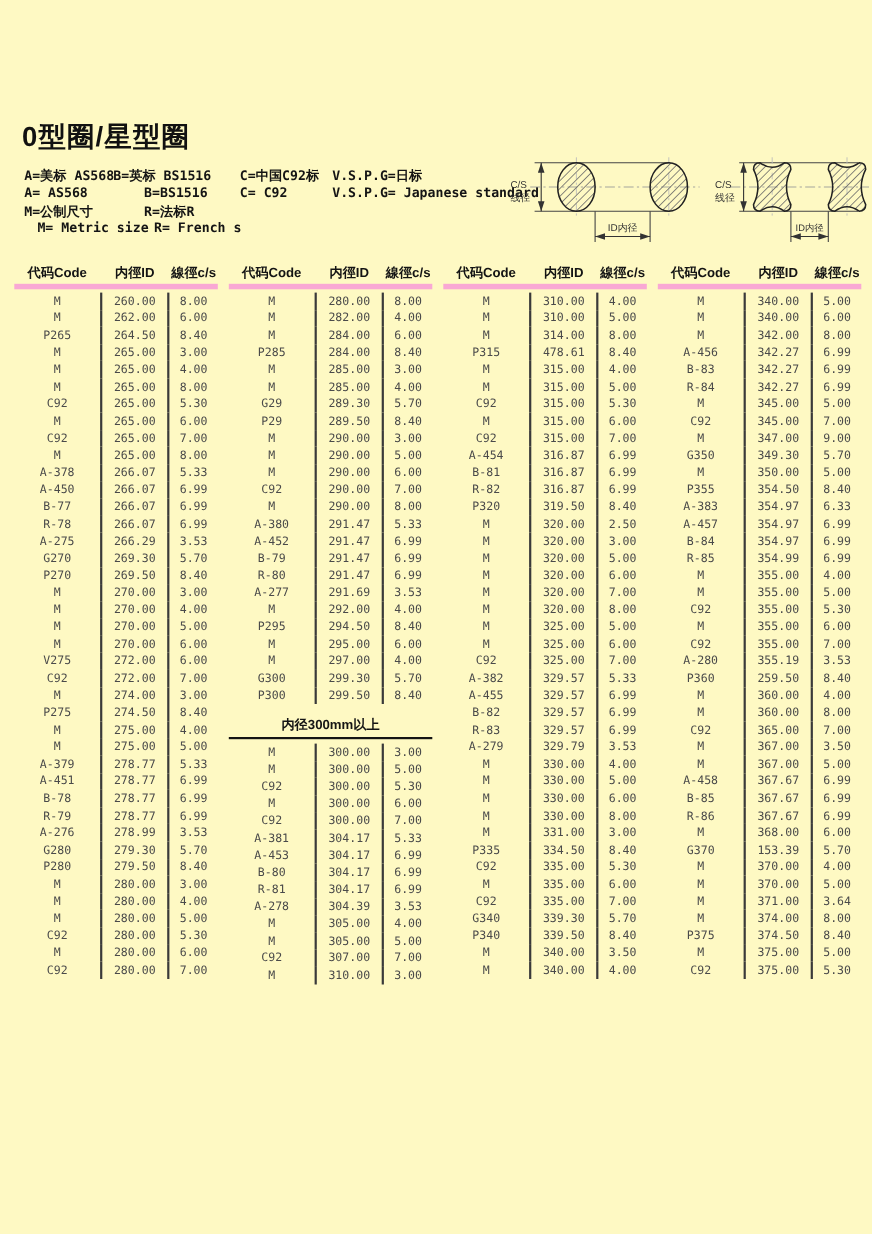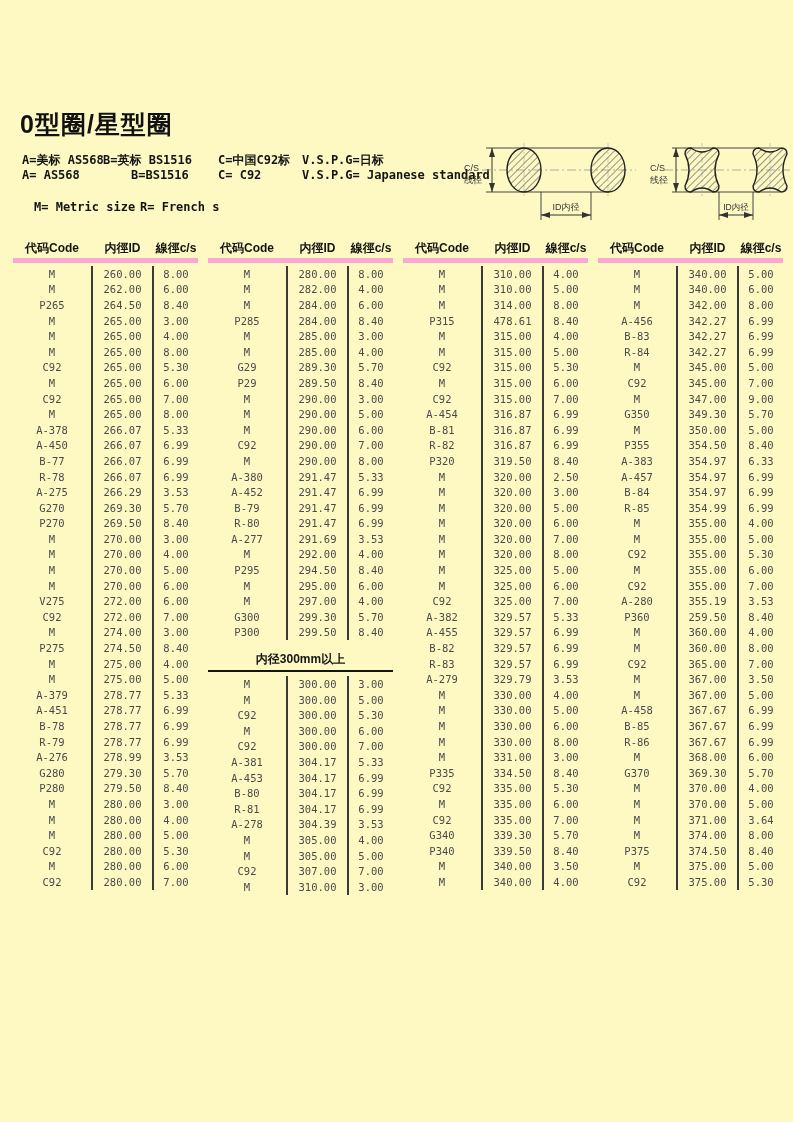--- a/index.html
+++ b/index.html
@@ -69,20 +69,24 @@
       <span class="lg-seg" style="left:103px;">B=英标 BS1516</span>
       <span class="lg-seg" style="left:218px;">C=中国C92标</span>
       <span class="lg-seg" style="left:302px;">V.S.P.G=日标</span>
     </div>
     <div class="lg-line" style="top:16px;">
       <span class="lg-seg" style="left:22px;">A= AS568</span>
       <span class="lg-seg" style="left:103px;padding-left:28px;">B=BS1516</span>
       <span class="lg-seg" style="left:218px;">C= C92</span>
       <span class="lg-seg" style="left:302px;">V.S.P.G= Japanese standard</span>
     </div>
+    <div class="lg-line" style="top:32px;">
+      <span class="lg-seg" style="left:22px;">M=公制尺寸</span>
+      <span class="lg-seg" style="left:131px;">R=法标R</span>
+    </div>
     <div class="lg-line" style="top:48px;">
       <span class="lg-seg" style="left:22px;padding-left:12px;">M= Metric size</span>
       <span class="lg-seg" style="left:140px;">R= French s</span>
     </div>
   </div>
 
   <svg class="diagram" style="left:462px; top:140px;" width="178" height="86" viewBox="0 0 178 86">
     <defs>
       <pattern id="hatch1" patternUnits="userSpaceOnUse" width="5" height="5" patternTransform="rotate(45)">
         <line x1="0" y1="0" x2="0" y2="5" stroke="#666" stroke-width="1.4"></line>
@@ -915,21 +919,21 @@
           <span class="td c1">367.67</span>
           <span class="td c2">6.99</span>
         </div>
         <div class="tr">
           <span class="td c0">M</span>
           <span class="td c1">368.00</span>
           <span class="td c2">6.00</span>
         </div>
         <div class="tr">
           <span class="td c0">G370</span>
-          <span class="td c1">369.30</span>
+          <span class="td c1">153.39</span>
           <span class="td c2">5.70</span>
         </div>
         <div class="tr">
           <span class="td c0">M</span>
           <span class="td c1">370.00</span>
           <span class="td c2">4.00</span>
         </div>
         <div class="tr">
           <span class="td c0">M</span>
           <span class="td c1">370.00</span>

